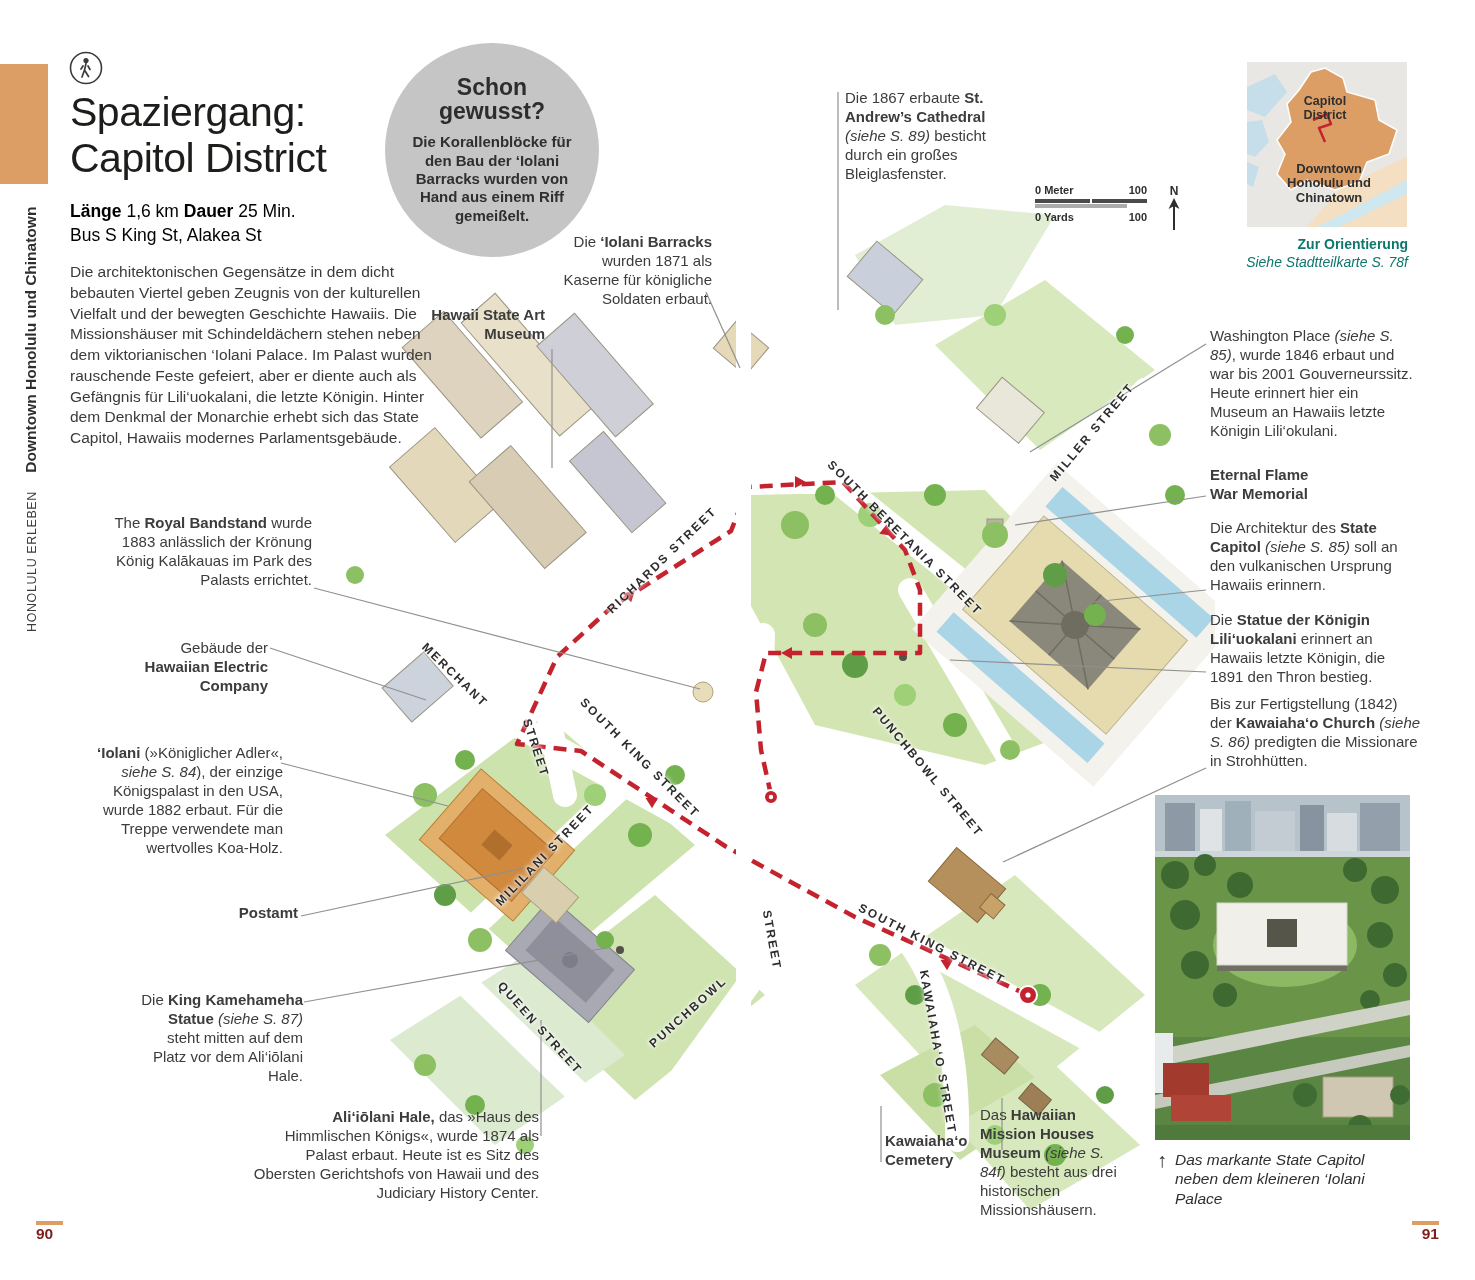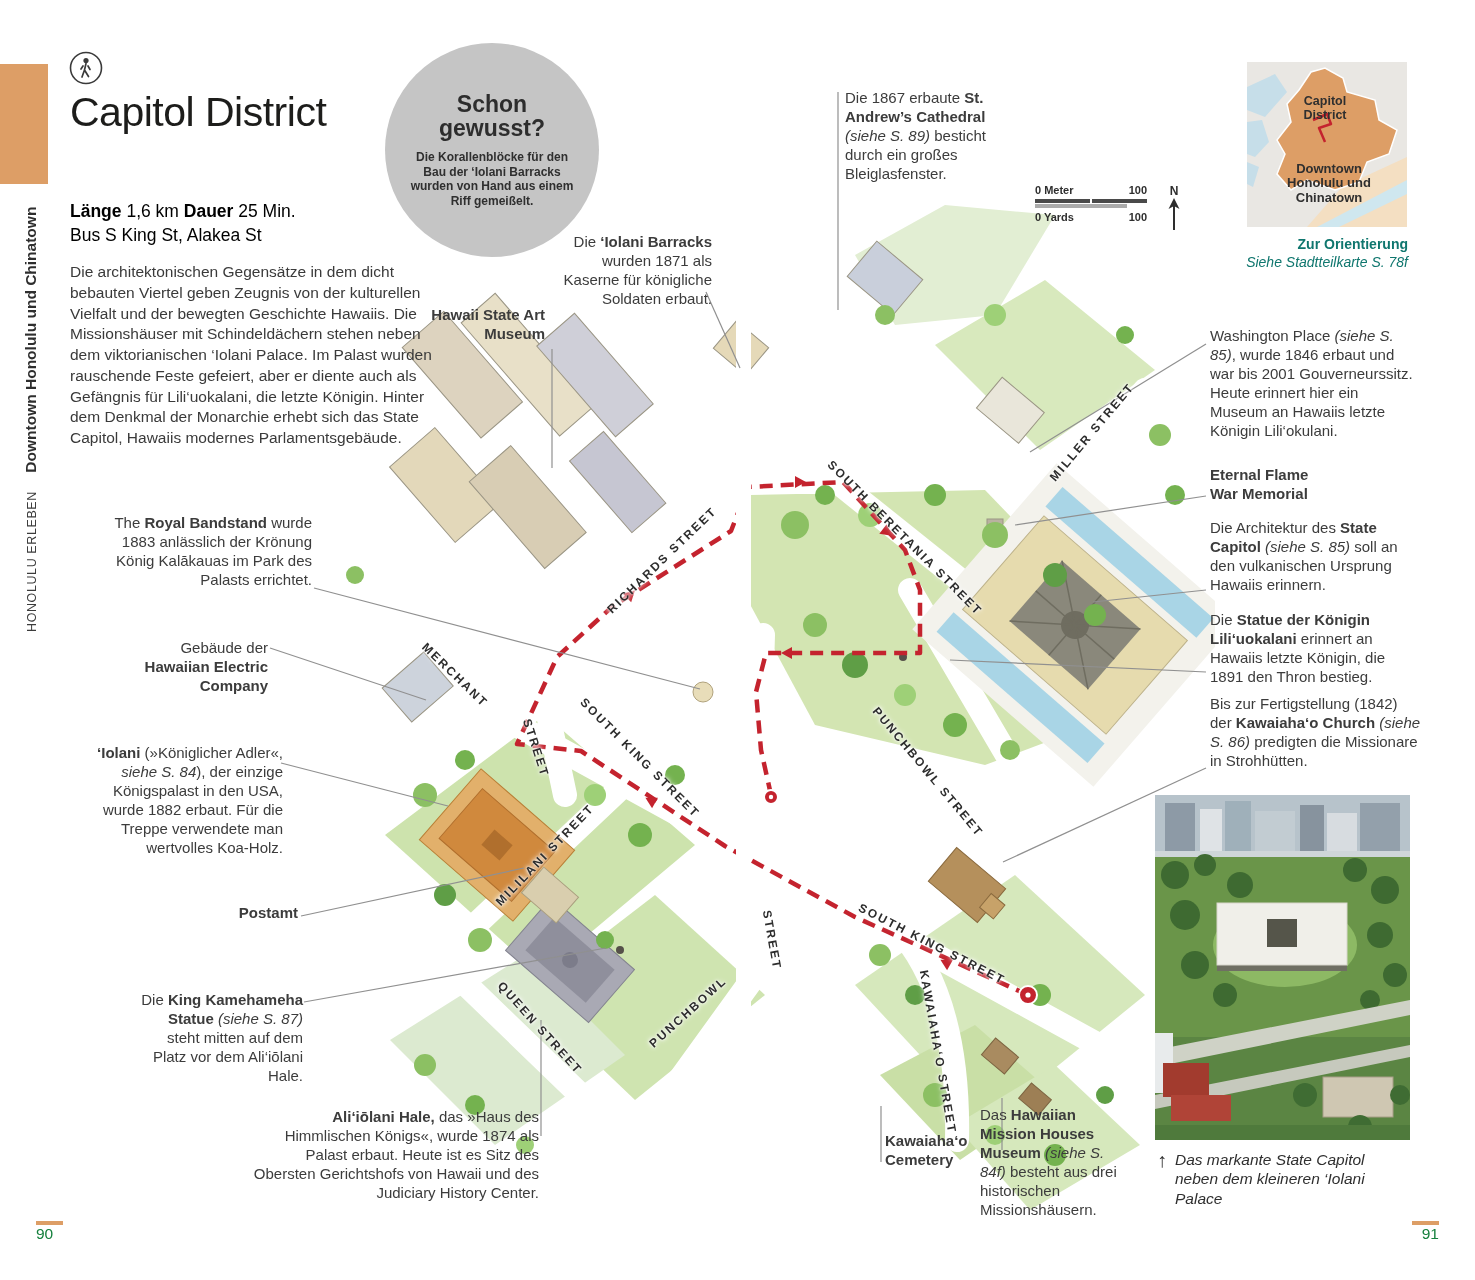--- a/index.html
+++ b/index.html
@@ -17,21 +17,21 @@
   .side-text .chap{font-size:15.5px;font-weight:bold;color:#2e2e2e;margin-left:14px;}
   
   .walk-badge{left:68px;top:50px;width:36px;height:36px;}
   .page-title{left:70px;top:90px;font-size:41px;line-height:1.12;color:#1d1d1b;letter-spacing:-.5px;}
   .meta{left:70px;top:200px;font-size:17.5px;line-height:1.35;color:#000000;}
   .intro{left:70px;top:262px;width:374px;font-size:15.5px;line-height:1.34;color:#3a3a3a;}
   
   .dyk{left:385px;top:43px;width:214px;height:214px;border-radius:50%;background:#c5c5c5;
        display:flex;flex-direction:column;align-items:center;justify-content:center;text-align:center;padding:0 18px;box-sizing:border-box;}
   .dyk .t{font-size:23px;font-weight:bold;color:#2d2d2d;line-height:1.05;margin-bottom:10px;}
-  .dyk .b{font-size:12px;font-weight:bold;color:#2f2f2f;line-height:1.22;}
+  .dyk .b{font-size:15px;font-weight:bold;color:#2f2f2f;line-height:1.22;}
   
   .ann{position:absolute;font-size:15px;line-height:1.27;color:#3c3c3c;}
   .ann.r{text-align:right;}
   
   .street{position:absolute;font-size:12px;font-weight:bold;letter-spacing:2.2px;color:#2d2d2d;
           white-space:nowrap;transform-origin:center;
           text-shadow:0 0 2px #fff,0 0 4px #fff,0 0 6px #fff;}
   
   .scale{left:1035px;top:184px;width:112px;font-size:11px;font-weight:bold;color:#2e2e2e;}
   .scale .row{display:flex;justify-content:space-between;line-height:1.1;}
@@ -42,21 +42,21 @@
   .locator{left:1247px;top:62px;width:160px;height:165px;background:#e9e7e3;overflow:hidden;}
   .loc-label{position:absolute;font-weight:bold;color:#2f2f2f;text-align:center;line-height:1.1;}
   .orient{left:1240px;top:236px;width:168px;text-align:right;font-size:14px;color:#0f766e;line-height:1.25;}
   .orient .o1{font-weight:bold;}
   .orient .o2{font-style:italic;}
   
   .photo{left:1155px;top:795px;width:255px;height:345px;overflow:hidden;}
   .caption{left:1157px;top:1150px;width:230px;display:flex;gap:8px;font-size:15.5px;font-style:italic;color:#2f2f2f;line-height:1.25;}
   .caption .ar{font-style:normal;font-size:20px;line-height:1;color:#2f2f2f;}
   
-  .pagenum{font-size:15.5px;font-weight:normal;color:#15803d;}
+  .pagenum{font-size:15.5px;font-weight:bold;color:#7f1d1d;}
   .pbar{width:27px;height:4px;background:#dd9e66;}
   svg{display:block;}
 </style>
 </head>
 <body>
 
 <svg class="abs" style="left:295px;top:195px;" width="920" height="1020" viewBox="0 0 920 1020">
 
   <g>
     <polygon points="455,300 690,295 820,430 770,540 690,570 520,530 450,400" fill="#d3e5b2"></polygon>
@@ -226,20 +226,21 @@
 </div>
 
 <div class="abs walk-badge">
   <svg width="36" height="36" viewBox="0 0 36 36">
     <circle cx="18" cy="18" r="15.5" fill="none" stroke="#3a3a3a" stroke-width="1.6"></circle>
     <circle cx="18" cy="10.5" r="2.6" fill="#3a3a3a"></circle>
     <path d="M18 13.5 L16.5 20 L14 27 M16.5 20 L20.5 26.5 M15 16 L13 19 M20 16 L22 19.5" stroke="#3a3a3a" stroke-width="1.7" fill="none" stroke-linecap="round"></path>
   </svg>
 </div>
 <div class="abs page-title">
+  <div>Spaziergang:</div>
   <div>Capitol District</div>
 </div>
 <div class="abs meta">
   <div><span style="font-weight: bold;">Länge</span><span> 1,6 km   </span><span style="font-weight: bold;">Dauer</span><span> 25 Min.</span></div>
   <div><span style="font-weight: normal; text-align: center;">Bus</span><span> S King St, Alakea St</span></div>
 </div>
 <div class="abs intro">Die architektonischen Gegensätze in dem dicht bebauten Viertel geben Zeugnis von der kulturellen Vielfalt und der bewegten Geschichte Hawaiis. Die Missionshäuser mit Schindeldächern stehen neben dem viktorianischen ‘Iolani Palace. Im Palast wurden rauschende Feste gefeiert, aber er diente auch als Gefängnis für Lili‘uokalani, die letzte Königin. Hinter dem Denkmal der Monarchie erhebt sich das State Capitol, Hawaiis modernes Parlamentsgebäude.</div>
 
 <div class="abs dyk">
   <div class="t">Schon gewusst?</div>

